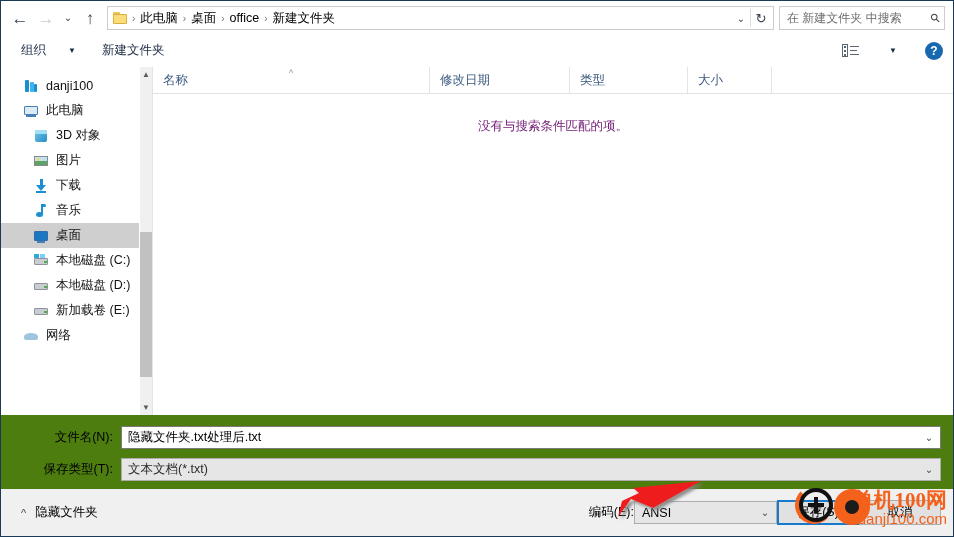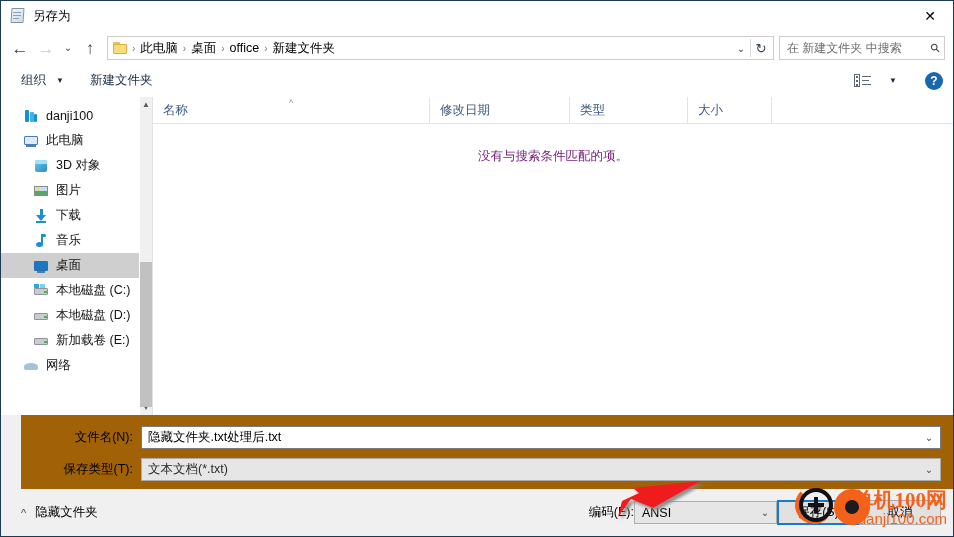--- a/index.html
+++ b/index.html
@@ -97,21 +97,21 @@
   }
   .search-ph { flex:1; color:#6d6d6d; font-size:12px; white-space:nowrap; }
   .search-icon { color:#444; font-size:12px; transform:rotate(-45deg); }
 
   
   .cmdbar {
     height:32px; flex:0 0 32px; background:#ffffff;
     display:flex; align-items:center; padding:0 10px 0 14px;
     border-bottom:1px solid #ffffff;
   }
-  .cmd-item { font-size:12.5px; color:#1a2a44; padding:0 6px; display:flex; align-items:center; gap:10px; }
+  .cmd-item { font-size:12.5px; color:#1a2a44; padding:0 6px; display:flex; align-items:center; gap:22px; }
   .cmd-caret { font-size:8px; color:#1a2a44; }
   .cmd-spacer { flex:1; }
   .view-icon { width:17px; height:13px; position:relative; }
   .view-icon .col-a { position:absolute; left:0; top:0; width:6px; height:13px; border:1px solid #5b6670; }
   .view-icon .dot { position:absolute; left:1.5px; width:2px; height:2px; background:#5b6670; }
   .view-icon .ln { position:absolute; left:8px; height:1px; background:#5b6670; }
   .view-caret { color:#1a2a44; font-size:8px; margin-left:8px; }
   .help-btn {
     width:18px; height:18px; border-radius:50%; background:#1868b0;
     color:#fff; font-size:12px; font-weight:bold;
@@ -211,21 +211,21 @@
   .col-size { width:84px; flex:0 0 84px; }
   .col-rest { flex:1; border-right:none; }
   .colhead-line { height:1px; background:#e3e3e3; }
 
   .emptymsg {
     padding-top:24px; text-align:center; font-size:12.5px; color:#701a75;
   }
 
   
   .form {
-    flex:0 0 auto; background:#a16207; padding:10px 12px 0 12px;margin-left:20px;
+    flex:0 0 auto; background:#4d7c0f; padding:10px 12px 0 12px;
   }
   .form-row { display:flex; align-items:center; height:24px; margin-bottom:8px; }
   .form-label {
     width:108px; flex:0 0 108px; text-align:right; padding-right:8px;
     font-size:12.5px; color:#000;
   }
   .combo {
     flex:1; height:23px; border:1px solid #7a7a7a; background:#fff;
     display:flex; align-items:center; padding-left:6px; font-size:12.5px;
     min-width:0;
@@ -298,32 +298,20 @@
   .wm-disc-in {
     position:absolute; left:56px; top:18px; width:14px; height:14px;
     background:#1c1c1c; border-radius:50%;
   }
 </style>
 </head>
 <body>
 
 <div class="window">
 
-  <div class="titlebar">
-    <div class="title-icon">
-      <div class="np-page"></div>
-      <div class="np-line" style="top:4px;"></div>
-      <div class="np-line" style="top:7px;"></div>
-      <div class="np-line" style="top:10px;width:6px;"></div>
-    </div>
-    <div class="title-text">另存为</div>
-    <div class="titlebar-btns">
-      <div class="tb-btn">✕</div>
-    </div>
-  </div>
 
   <div class="navbar">
     <div class="nav-btn nav-arrow">←</div>
     <div class="nav-btn nav-arrow disabled">→</div>
     <div class="nav-btn small">⌄</div>
     <div class="nav-btn nav-arrow">↑</div>
 
     <div class="address">
       <div class="crumb-folder">
         <div class="tab"></div>

